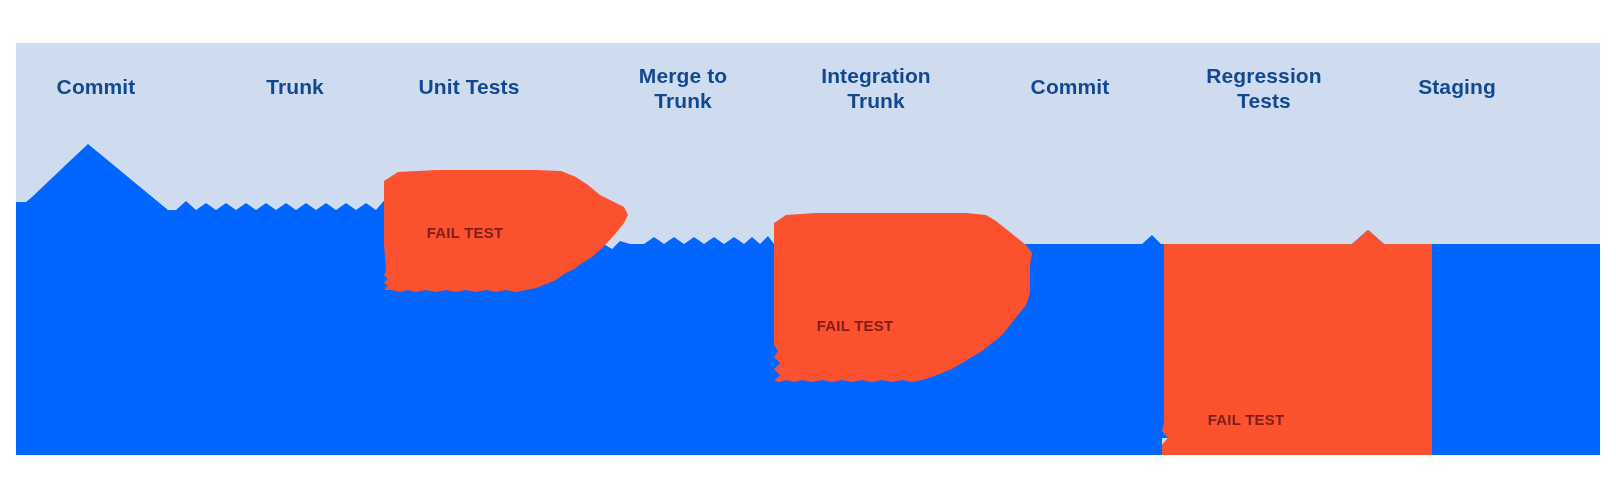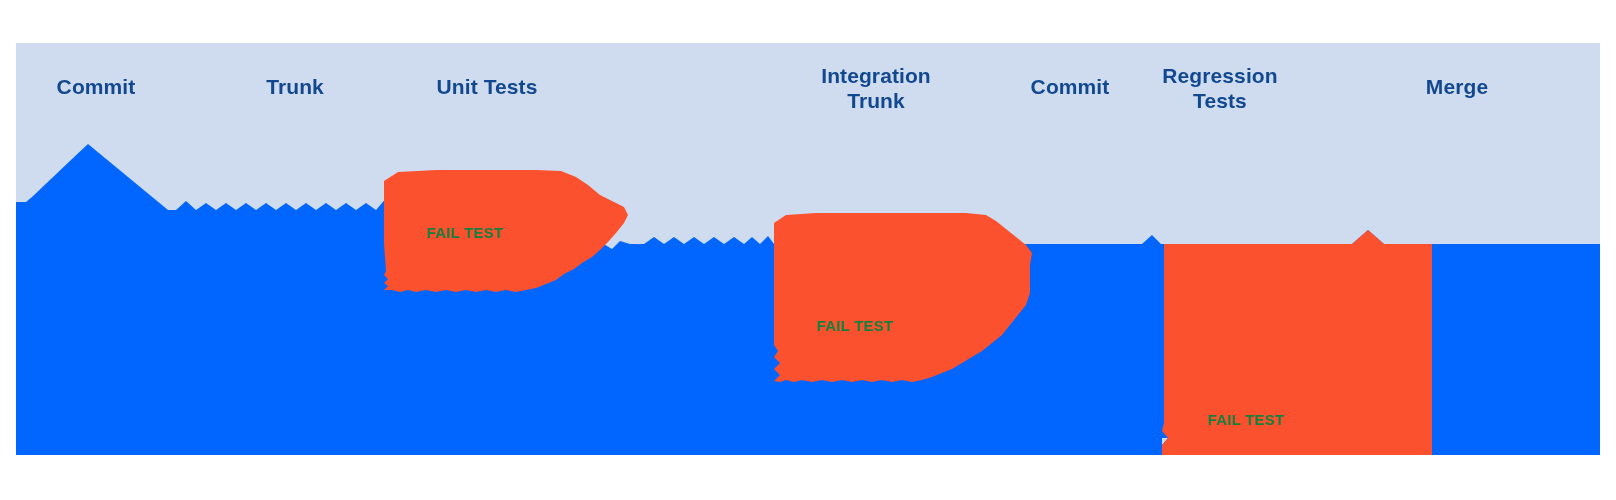--- a/index.html
+++ b/index.html
@@ -45,21 +45,21 @@
     line-height: 25px;
     letter-spacing: 0.1px;
     white-space: pre-line;
     transform: translateX(-50%);
     pointer-events: none;
   }
   .stage-label.one-line { top: 31px; }
   .stage-label.two-line { top: 20px; }
   .fail-label {
     position: absolute;
-    color: #15803d;
+    color: #7f1d1d;
     font-family: "Liberation Sans", sans-serif;
     font-weight: bold;
     font-size: 15px;
     letter-spacing: 0.2px;
     transform: translate(-50%, -50%);
     pointer-events: none;
     white-space: nowrap;
   }
 </style>
 </head>
@@ -289,32 +289,34 @@
         L 1416,412
         Z
       "></path>
 
     </svg>
 
     <div class="stage-label one-line" style="left:80px">Commit</div>
 
     <div class="stage-label one-line" style="left:279px">Trunk</div>
 
-    <div class="stage-label one-line" style="left:471px">Unit Tests</div>
-
+    <div class="stage-label one-line" style="left:453px">Unit Tests</div>
+
+    <div class="stage-label two-line" style="left:667px">Merge to
+Trunk</div>
 
     <div class="stage-label two-line" style="left:860px">Integration
 Trunk</div>
 
     <div class="stage-label one-line" style="left:1054px">Commit</div>
 
-    <div class="stage-label two-line" style="left:1204px">Regression
+    <div class="stage-label two-line" style="left:1248px">Regression
 Tests</div>
 
-    <div class="stage-label one-line" style="left:1441px">Merge</div>
+    <div class="stage-label one-line" style="left:1441px">Staging</div>
 
     <div class="fail-label" style="left:449px; top:189px">FAIL TEST</div>
 
     <div class="fail-label" style="left:839px; top:282px">FAIL TEST</div>
 
     <div class="fail-label" style="left:1230px; top:376px">FAIL TEST</div>
 
   </div>
 </div>
 

